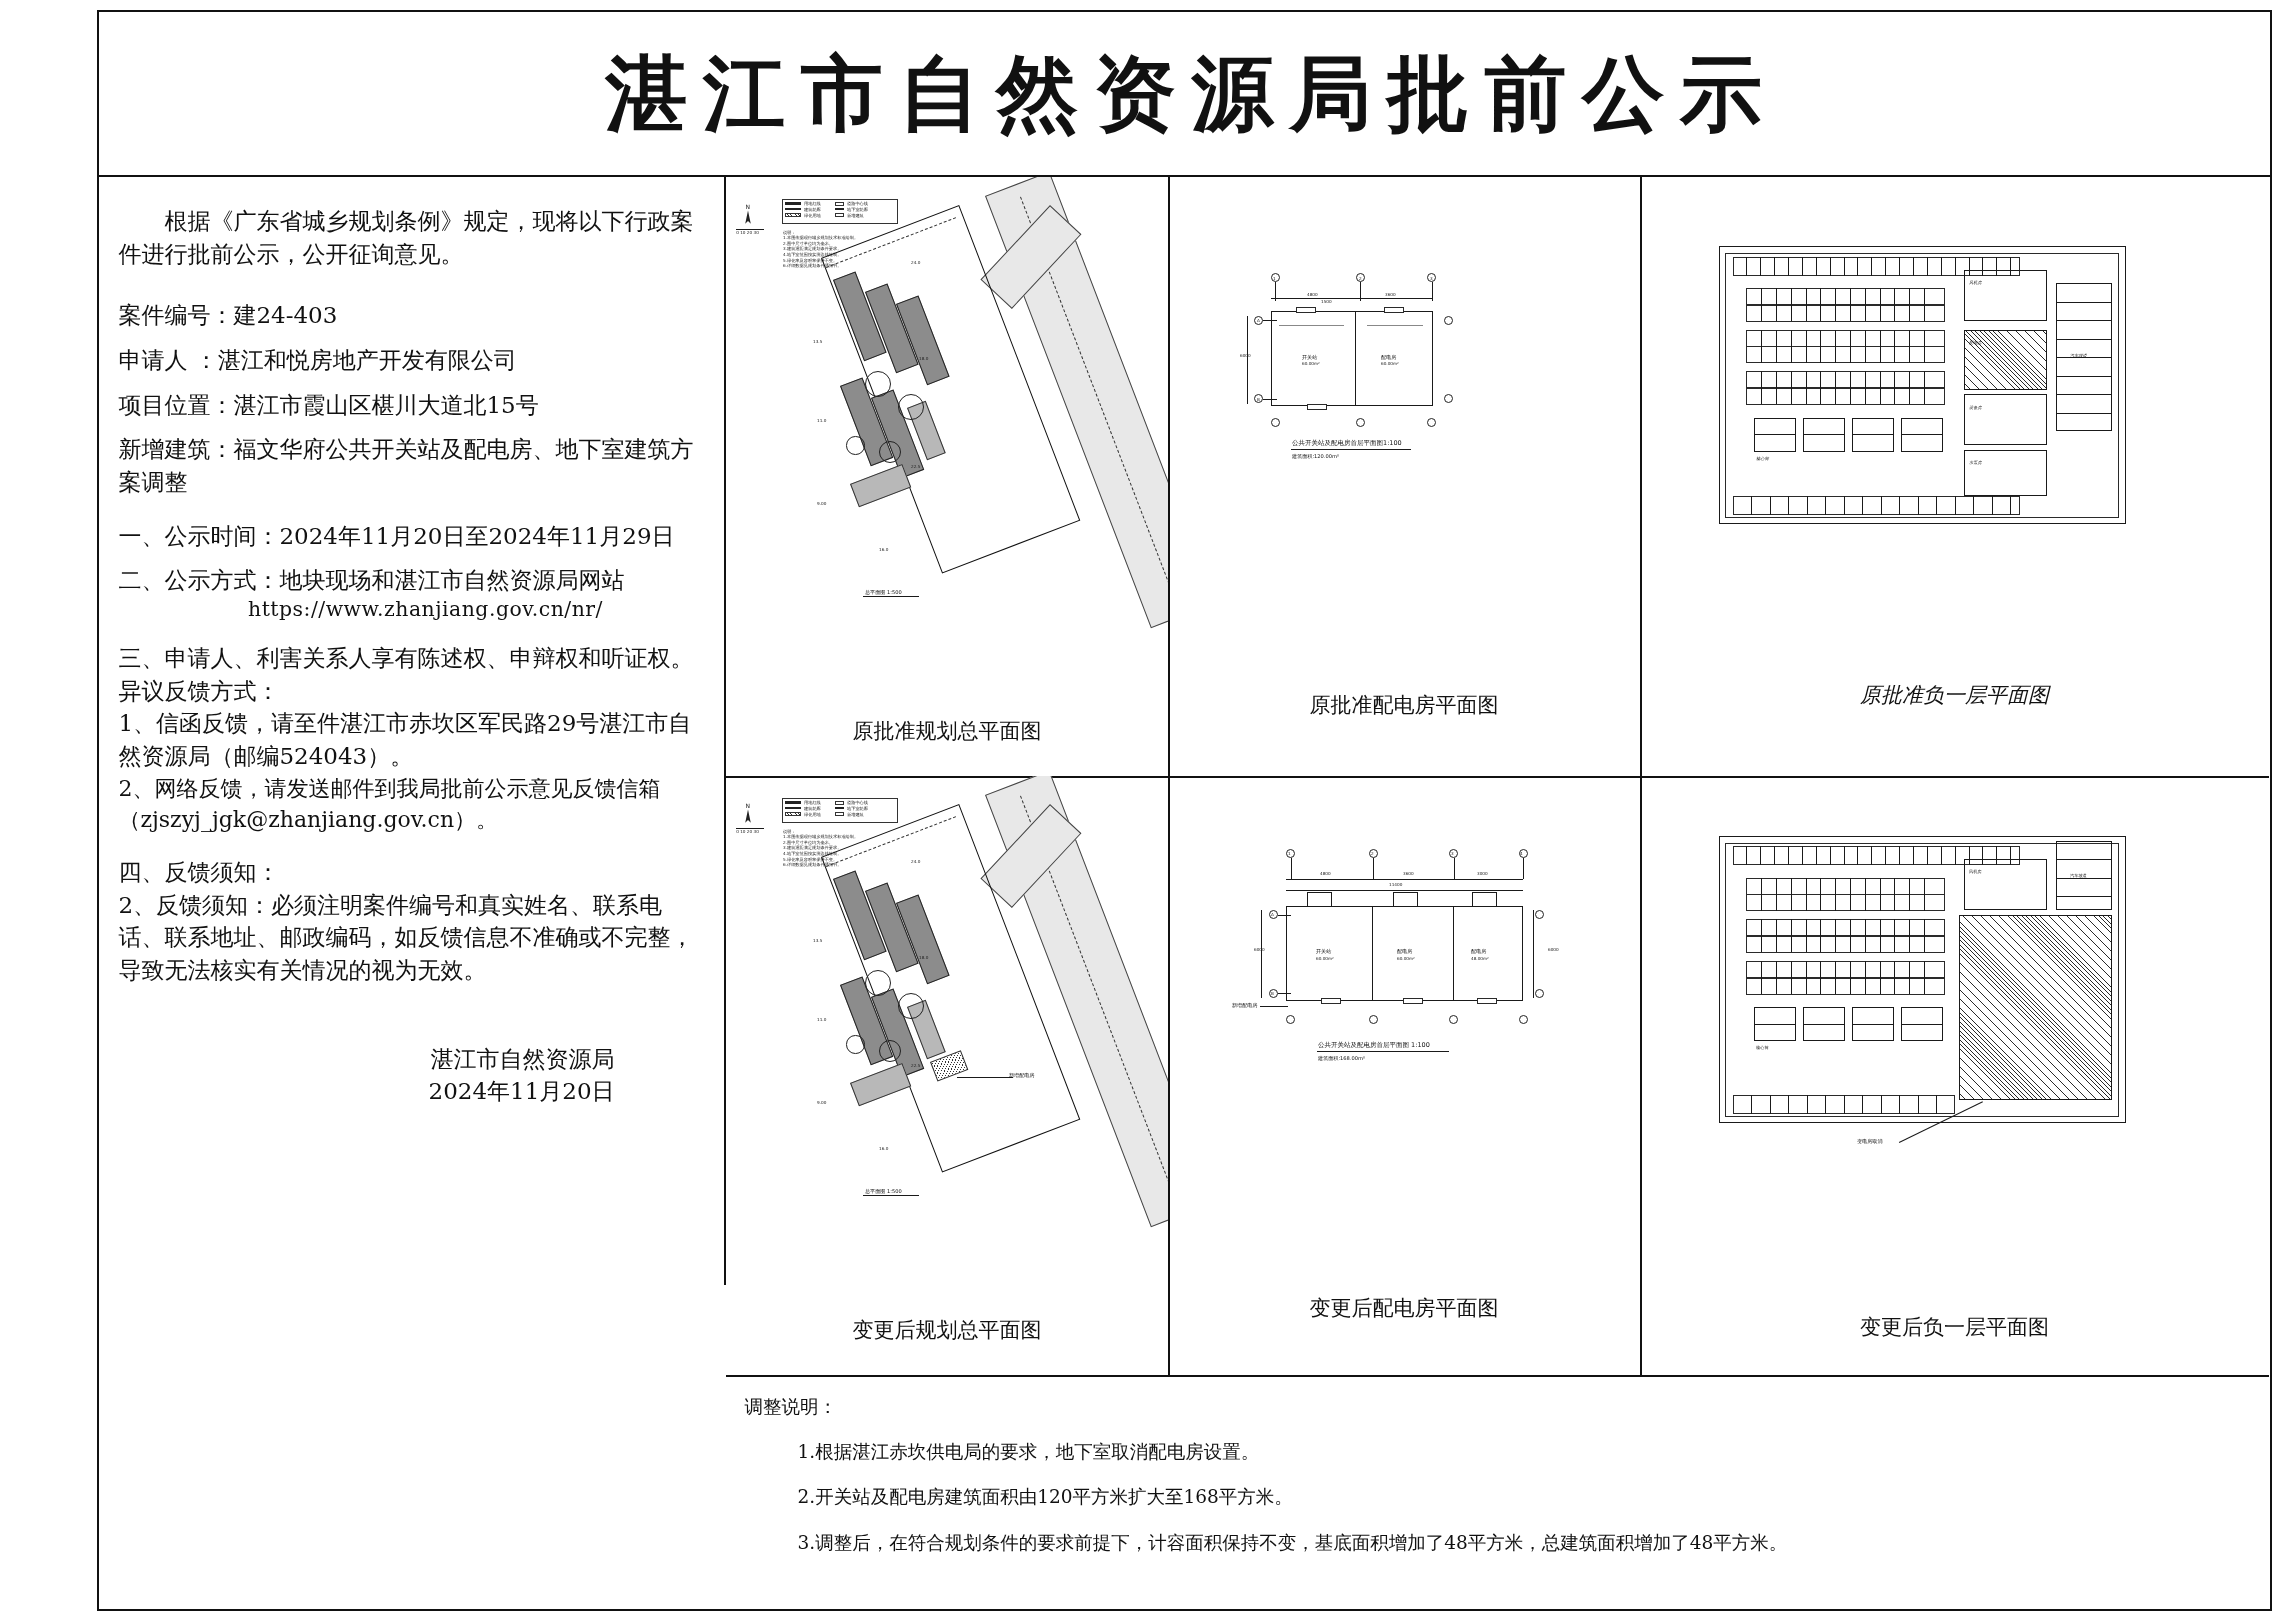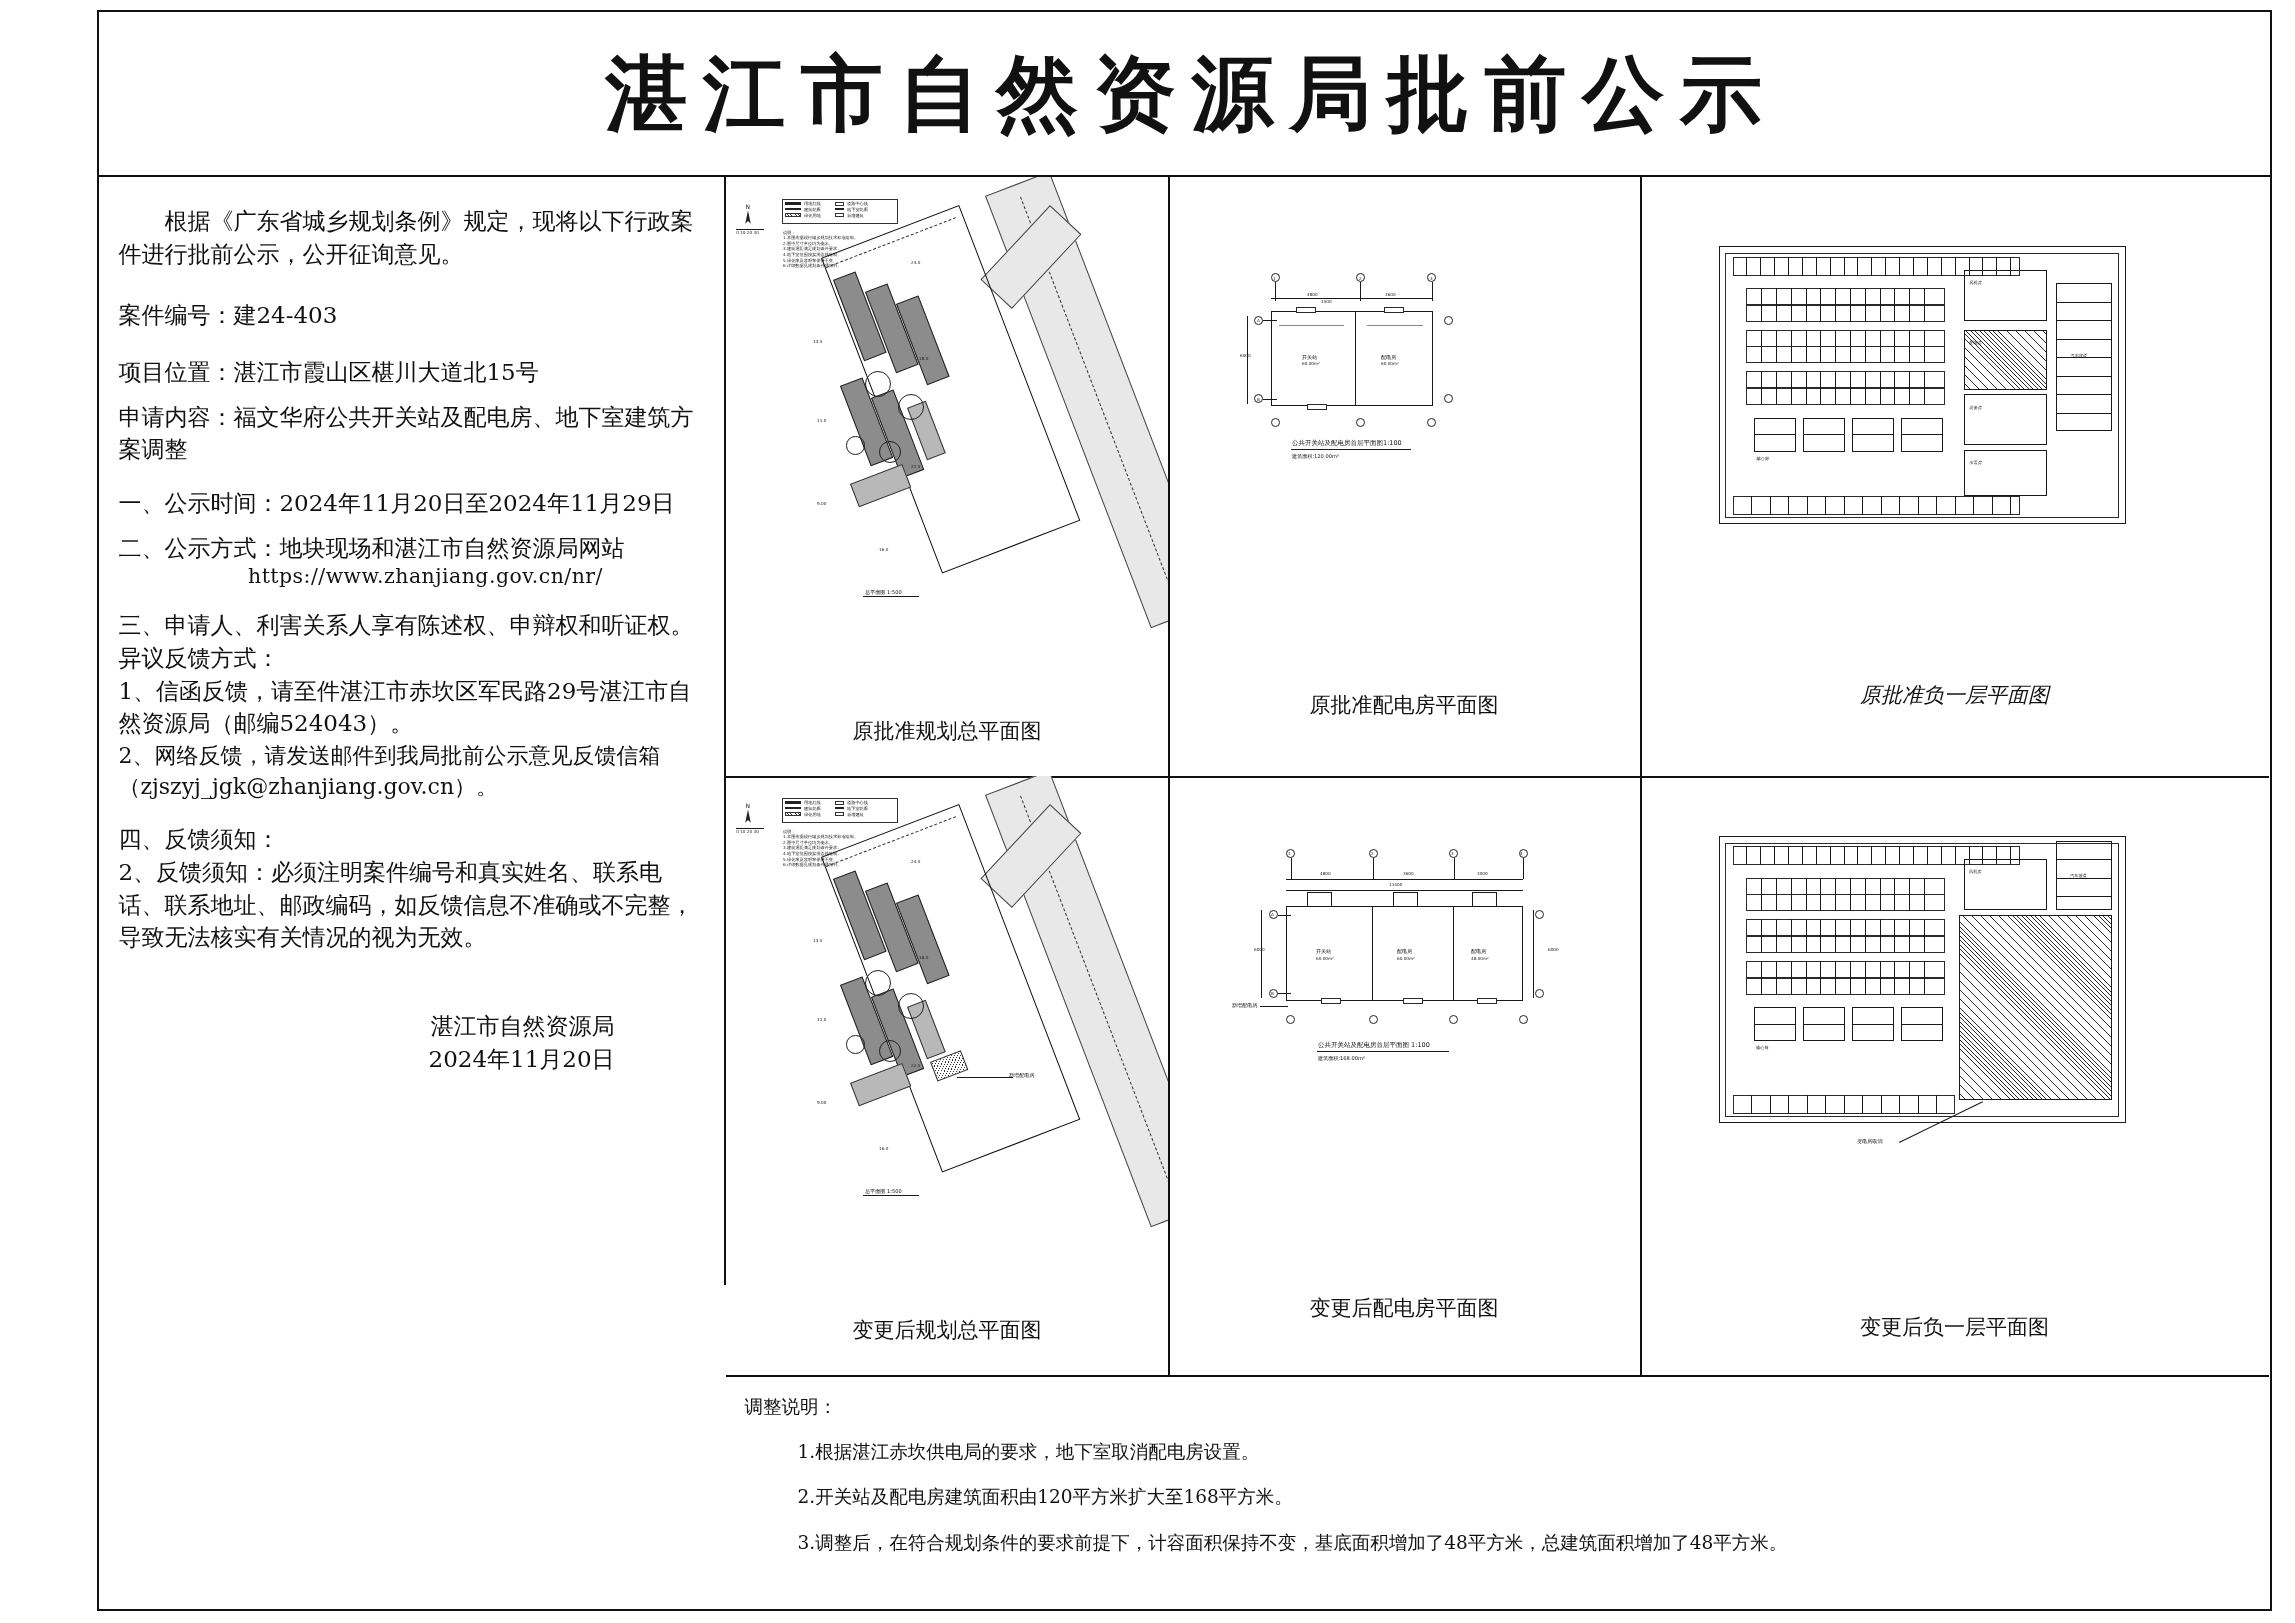--- a/index.html
+++ b/index.html
@@ -112,24 +112,25 @@
     <div class="title-text">湛江市自然资源局批前公示</div>
   </div>
 
   <div class="left-col">
 
     <div class="ntext indent">根据《广东省城乡规划条例》规定，现将以下行政案件进行批前公示，公开征询意见。</div>
     <div class="gap-l"></div>
 
     <div class="ntext"><span>案件编号：</span><span>建24-403</span></div>
     <div class="gap-s"></div>
+    <div class="ntext"><span>申请人 ：</span><span>湛江和悦房地产开发有限公司</span></div>
     <div class="gap-s"></div>
     <div class="ntext"><span>项目位置：</span><span>湛江市霞山区椹川大道北15号</span></div>
     <div class="gap-s"></div>
-    <div class="ntext"><span>申请内容：</span><span>福文华府公共开关站及配电房、地下室建筑方案调整</span></div>
+    <div class="ntext"><span>新增建筑：</span><span>福文华府公共开关站及配电房、地下室建筑方案调整</span></div>
 
     <div class="gap-m"></div>
     <div class="ntext">一、公示时间：2024年11月20日至2024年11月29日</div>
     <div class="gap-s"></div>
     <div class="ntext">二、公示方式：地块现场和湛江市自然资源局网站</div>
     <div class="url">https://www.zhanjiang.gov.cn/nr/</div>
 
     <div class="gap-m"></div>
     <div class="ntext">三、申请人、利害关系人享有陈述权、申辩权和听证权。异议反馈方式：</div>
     <div class="ntext">1、信函反馈，请至件湛江市赤坎区军民路29号湛江市自然资源局（邮编524043）。</div>

